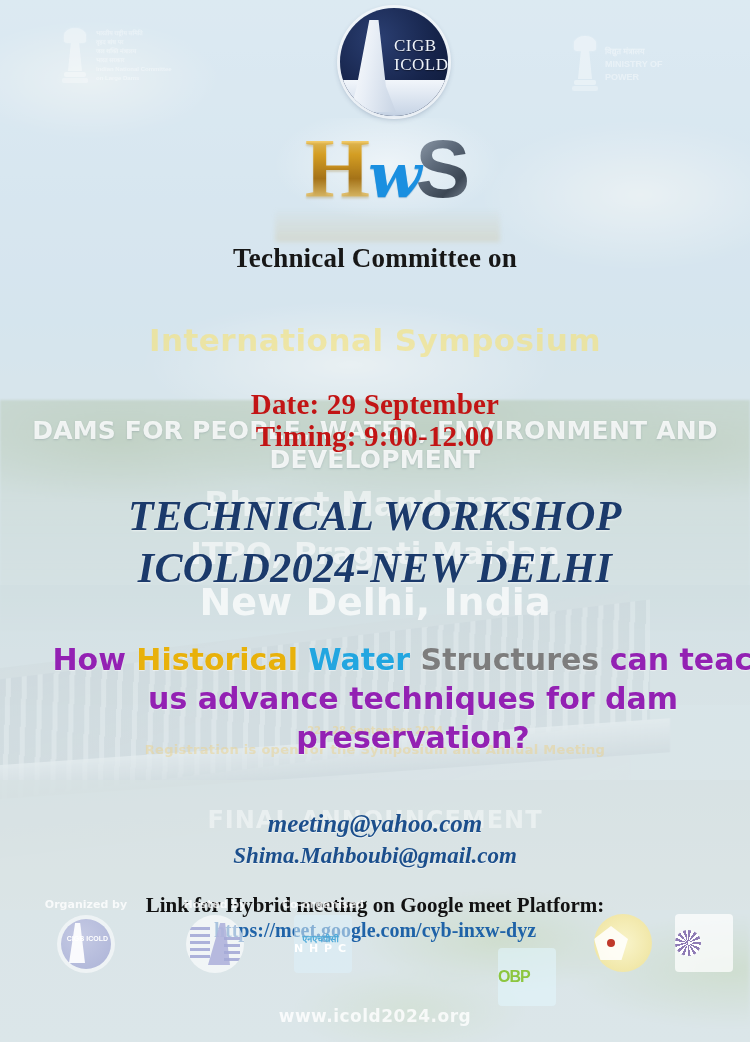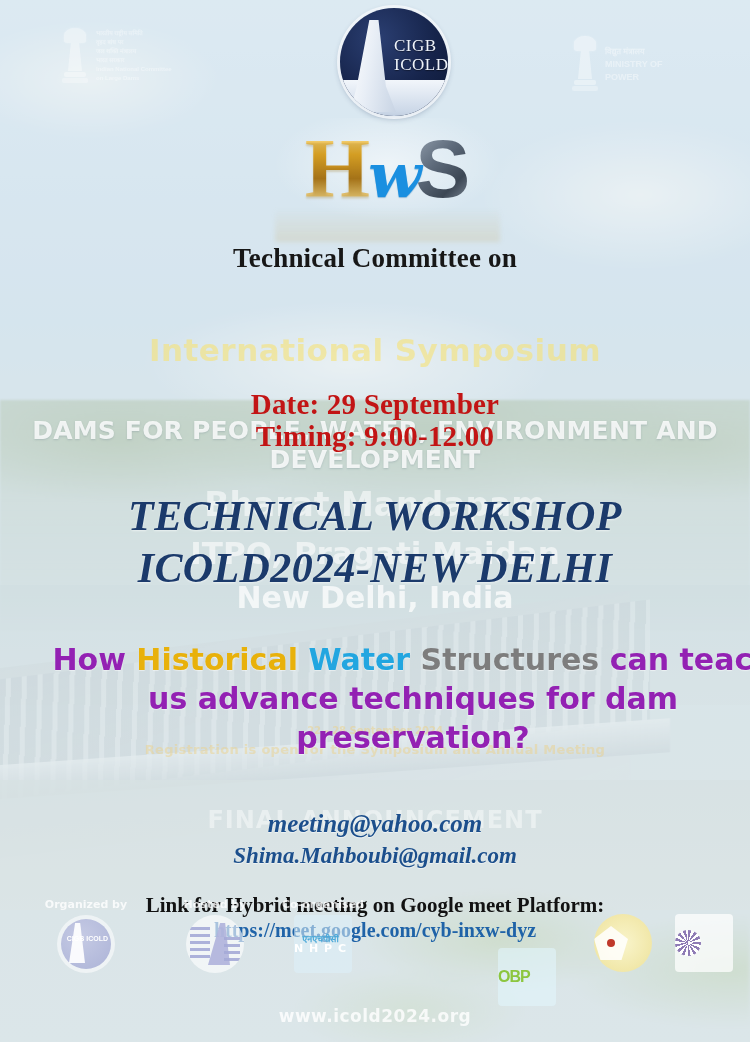--- a/index.html
+++ b/index.html
@@ -62,39 +62,39 @@
       radial-gradient(ellipse 200px 70px at 330px 60px,rgba(150,180,80,.42),rgba(150,180,80,0) 72%),
       radial-gradient(ellipse 230px 80px at 560px 90px,rgba(140,175,75,.38),rgba(140,175,75,0) 72%),
       radial-gradient(ellipse 160px 60px at 240px 130px,rgba(160,190,95,.30),rgba(160,190,95,0) 72%);
     filter:blur(2px);
   }
   .bg-wash{position:absolute;inset:0;background:rgba(222,232,236,.58);}
 
   
   .wm{position:absolute;width:100%;text-align:center;pointer-events:none;user-select:none;}
   .wm-symposium{
-    top:332px;font-size:31px;font-weight:bold;letter-spacing:.5px;
+    top:322px;font-size:31px;font-weight:bold;letter-spacing:.5px;
     color:rgba(246,226,120,.62);font-family:"DejaVu Sans",sans-serif;
   }
   .wm-slogan{
     top:416px;font-size:25px;font-weight:bold;letter-spacing:.2px;
     color:rgba(255,255,255,.82);font-family:"DejaVu Sans",sans-serif;
     text-shadow:0 1px 2px rgba(120,140,150,.35);
     text-align:center;
   }
   .wm-venue1{
     top:485px;font-size:33px;font-weight:bold;color:rgba(255,255,255,.55);
     font-family:"DejaVu Sans",sans-serif;
   }
   .wm-venue2{
     top:535px;font-size:31px;font-weight:bold;color:rgba(255,255,255,.58);
     font-family:"DejaVu Sans",sans-serif;
   }
   .wm-venue3{
-    top:580px;font-size:30px;font-weight:bold;color:rgba(255,255,255,.72);
+    top:580px;font-size:38px;font-weight:bold;color:rgba(255,255,255,.72);
     font-family:"DejaVu Sans",sans-serif;
   }
   .wm-dates{
     top:725px;font-size:10px;font-weight:bold;color:rgba(235,210,140,.55);
     font-family:"DejaVu Sans",sans-serif;
   }
   .wm-reg{
     top:742px;font-size:13px;font-weight:bold;color:rgba(235,210,140,.50);
     font-family:"DejaVu Sans",sans-serif;letter-spacing:.3px;
   }

